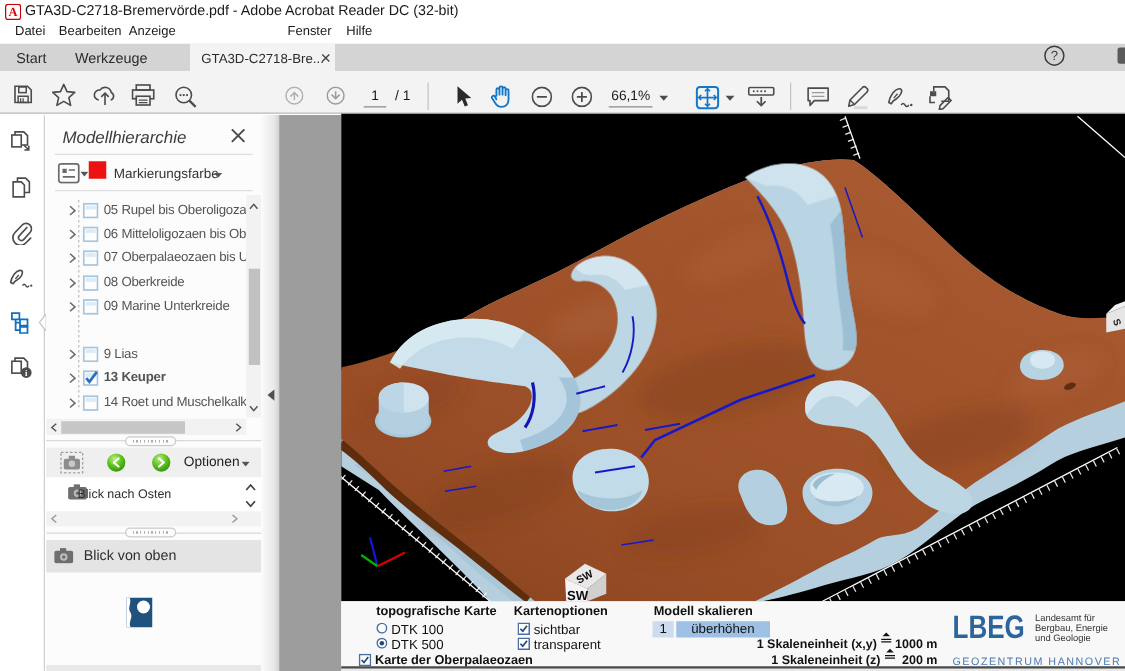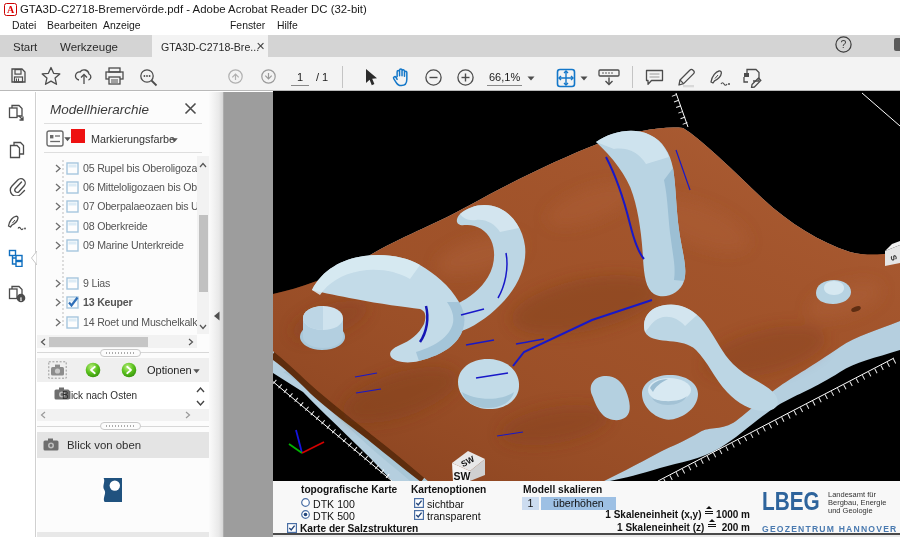--- a/index.html
+++ b/index.html
@@ -538,21 +538,21 @@
   <div class="abs" style="left:313px;top:498px;font-size:10.6px;color:#111;">DTK 100</div>
   <svg class="abs glyph" style="left:301px;top:510px" width="9" height="9" viewBox="0 0 9 9">
     <circle cx="4.5" cy="4.5" r="3.8" fill="#fff" stroke="#4a6fa5" stroke-width="1.2"></circle>
     <circle cx="4.5" cy="4.5" r="1.8" fill="#24477c"></circle>
   </svg>
   <div class="abs" style="left:313px;top:510px;font-size:10.6px;color:#111;">DTK 500</div>
   <svg class="abs glyph" style="left:287px;top:523px" width="10" height="10" viewBox="0 0 10 10">
     <rect x="0.6" y="0.6" width="8.8" height="8.8" fill="#fff" stroke="#4a6fa5" stroke-width="1.2"></rect>
     <path d="M2.3 5 L4.2 7 L7.6 2.6" fill="none" stroke="#24477c" stroke-width="1.4"></path>
   </svg>
-  <div class="abs" style="left:300px;top:523px;font-size:10.2px;font-weight:bold;color:#111;">Karte der Salzstrukturen</div>
+  <div class="abs" style="left:300px;top:523px;font-size:10.2px;font-weight:bold;color:#111;">Karte der Oberpalaeozaen</div>
 
   <div class="abs" style="left:411px;top:484px;font-size:10.2px;font-weight:bold;color:#111;">Kartenoptionen</div>
   <svg class="abs glyph" style="left:414px;top:498px" width="10" height="10" viewBox="0 0 10 10">
     <rect x="0.6" y="0.6" width="8.8" height="8.8" fill="#fff" stroke="#4a6fa5" stroke-width="1.2"></rect>
     <path d="M2.3 5 L4.2 7 L7.6 2.6" fill="none" stroke="#24477c" stroke-width="1.4"></path>
   </svg>
   <div class="abs" style="left:427px;top:498px;font-size:10.6px;color:#111;">sichtbar</div>
   <svg class="abs glyph" style="left:414px;top:510px" width="10" height="10" viewBox="0 0 10 10">
     <rect x="0.6" y="0.6" width="8.8" height="8.8" fill="#fff" stroke="#4a6fa5" stroke-width="1.2"></rect>
     <path d="M2.3 5 L4.2 7 L7.6 2.6" fill="none" stroke="#24477c" stroke-width="1.4"></path>
@@ -561,18 +561,18 @@
 
   <div class="abs" style="left:523px;top:484px;font-size:10.2px;font-weight:bold;color:#111;">Modell skalieren</div>
   <div class="abs" style="left:522px;top:497px;width:17px;height:13px;background:#ccdcf0;font-size:10.6px;color:#111;text-align:center;line-height:13px;">1</div>
   <div class="abs" style="left:541px;top:497px;height:13px;background:#9dc0e4;font-size:10.6px;color:#111;line-height:13px;padding:0 12px;">überhöhen</div>
 
   <div class="abs" style="left:550px;top:509px;width:200px;font-size:10px;font-weight:bold;color:#111;text-align:right;">1 Skaleneinheit (x,y) <span style="display:inline-block;position:relative;width:9px;height:9px;"><span style="position:absolute;left:1.5px;top:-3px;width:0;height:0;border-left:3px solid transparent;border-right:3px solid transparent;border-bottom:3.5px solid #111;"></span><span style="position:absolute;left:0.5px;top:2px;width:8px;height:3px;border-top:1.6px solid #111;border-bottom:1.6px solid #111;"></span></span> 1000 m</div>
   <div class="abs" style="left:550px;top:522px;width:200px;font-size:10px;font-weight:bold;color:#111;text-align:right;">1 Skaleneinheit (z) <span style="display:inline-block;position:relative;width:9px;height:9px;"><span style="position:absolute;left:1.5px;top:-3px;width:0;height:0;border-left:3px solid transparent;border-right:3px solid transparent;border-bottom:3.5px solid #111;"></span><span style="position:absolute;left:0.5px;top:2px;width:8px;height:3px;border-top:1.6px solid #111;border-bottom:1.6px solid #111;"></span></span>&nbsp;&nbsp;200 m</div>
 
   <div class="abs" style="left:762px;top:486px;font-size:26px;font-weight:bold;color:#2e649c;transform:scaleX(0.8);transform-origin:0 0;white-space:nowrap;">LBEG</div>
   <div class="abs" style="left:828px;top:491px;font-size:7.5px;color:#333;line-height:8px;">Landesamt für<br>Bergbau, Energie<br>und Geologie</div>
-  <div class="abs" style="left:762px;top:524px;font-size:8.6px;font-weight:bold;color:#4a7ab0;letter-spacing:1.2px;white-space:nowrap;">GEOZENTRUM HANNOVER</div>
+  <div class="abs" style="left:762px;top:524px;font-size:8.6px;font-weight:normal;color:#4a7ab0;letter-spacing:1.2px;white-space:nowrap;">GEOZENTRUM HANNOVER</div>
 
   <div class="abs" style="left:273px;top:533px;width:627px;height:1.5px;background:#4a4a4a;"></div>
   <div class="abs" style="left:273px;top:534.5px;width:627px;height:2.5px;background:#e9e9e9;"></div>
 
 </div>
 
 </body></html>

